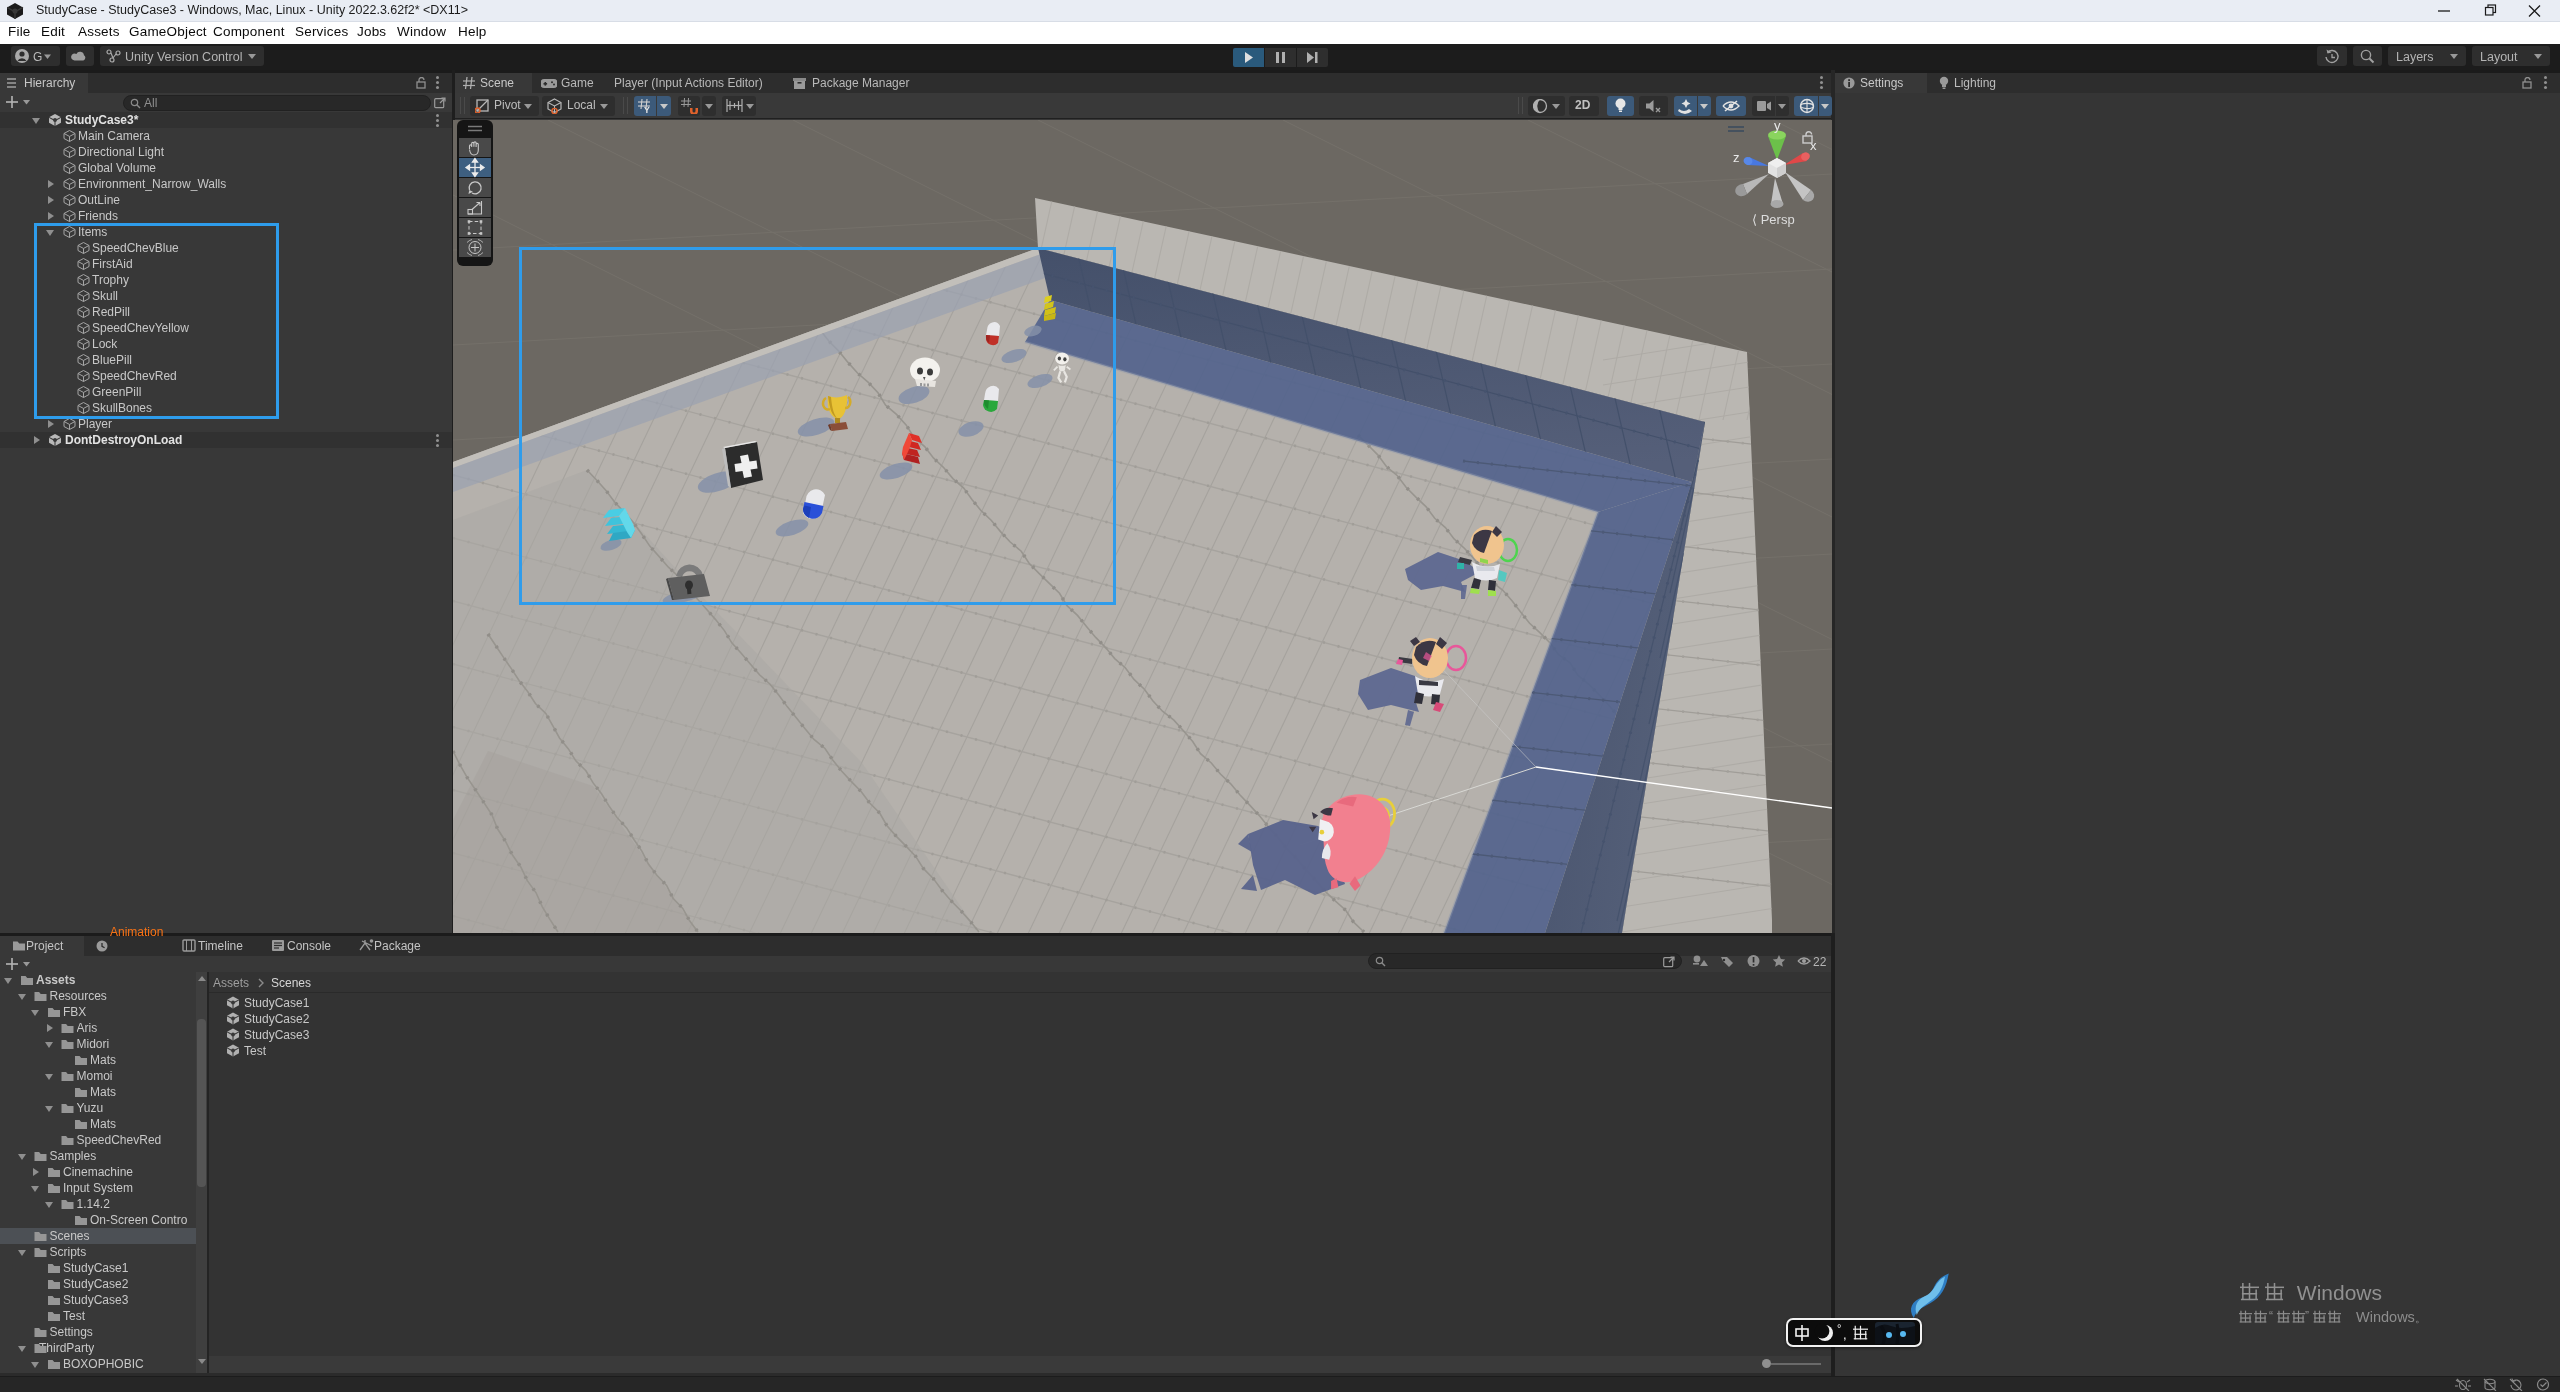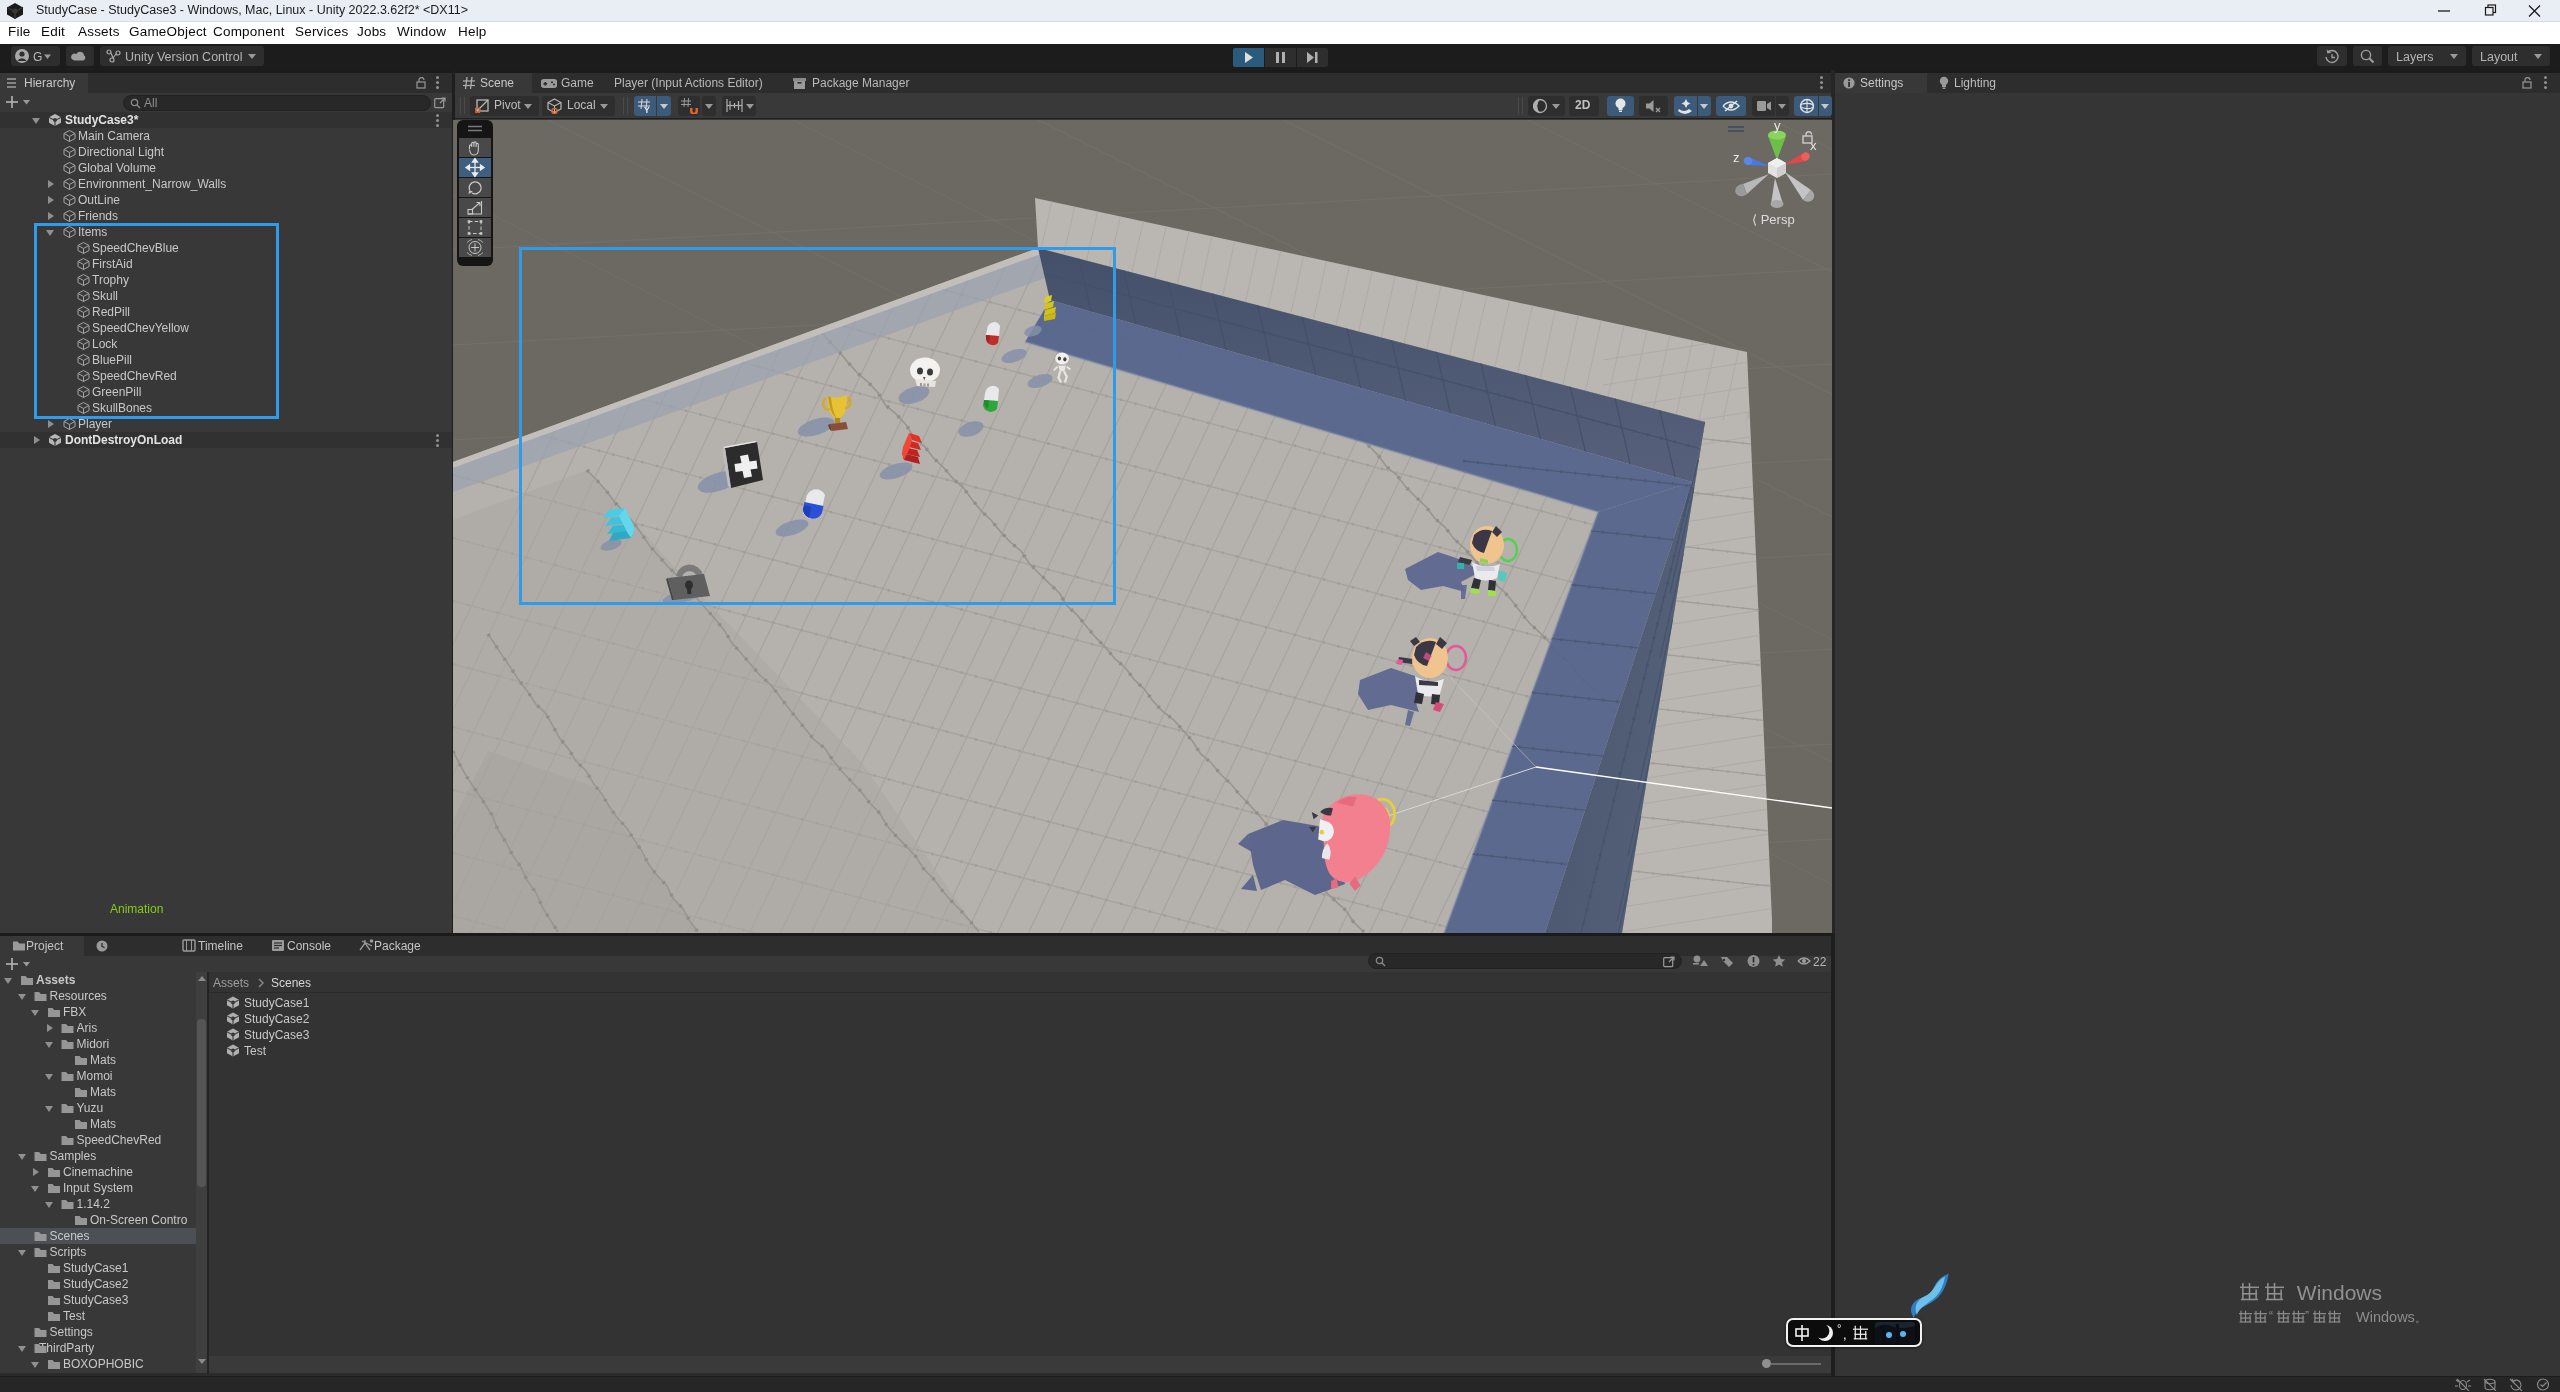--- a/index.html
+++ b/index.html
@@ -941,21 +941,21 @@
 <div class="row" style="left:1954px;top:75px;color:#bdbdbd">Lighting</div>
 <svg class="abs" style="left:2522px;top:77px" width="12" height="12">
       <rect x="1" y="5" width="8" height="6" fill="none" stroke="#909090" stroke-width="1.3"></rect>
       <path d="M3,5 v-2 a2.5,2.5 0 0 1 5,0" fill="none" stroke="#909090" stroke-width="1.3"></path>
     </svg>
 <div class="kebabV abs" style="left:2544px;top:76px"></div>
 <div class="abs" style="left:0;top:933px;width:1831px;height:443px;background:#383838"></div>
 <div class="abs" style="left:0;top:933px;width:1831px;height:23px;background:#2d2d2d;border-top:3px solid #1b1b1b"></div>
 <div class="abs" style="left:0;top:936px;width:84px;height:20px;background:#383838"></div>
 <div class="row" style="left:26px;top:938px;color:#c3c3c3">Project</div>
-<div class="row" style="left:110px;top:901px;color:#84cc16">Animation</div>
+<div class="row" style="left:110px;top:924px;color:#f97316">Animation</div>
 <div class="row" style="left:198px;top:938px;color:#c3c3c3">Timeline</div>
 <div class="row" style="left:287px;top:938px;color:#c3c3c3">Console</div>
 <div class="row" style="left:374px;top:938px;color:#c3c3c3">Package</div>
 <svg class="abs" style="left:0;top:936px" width="500" height="20">
       <path fill="#9a9a9a" d="M13,5.5 h4.5600000000000005 l1.6800000000000002,2.0591999999999997 h5.76 v7.02 h-12 z"></path>
       <circle cx="102" cy="10" r="5.5" fill="#9a9a9a"></circle>
       <path d="M102,7 v3.4 l2.6,1.4" stroke="#2d2d2d" stroke-width="1.3" fill="none"></path>
       <rect x="183" y="4" width="12" height="11" rx="1" fill="none" stroke="#9a9a9a" stroke-width="1.4"></rect>
       <line x1="186.5" y1="4" x2="186.5" y2="15" stroke="#9a9a9a" stroke-width="1"></line>
       <line x1="191.5" y1="4" x2="191.5" y2="15" stroke="#9a9a9a" stroke-width="1"></line>

